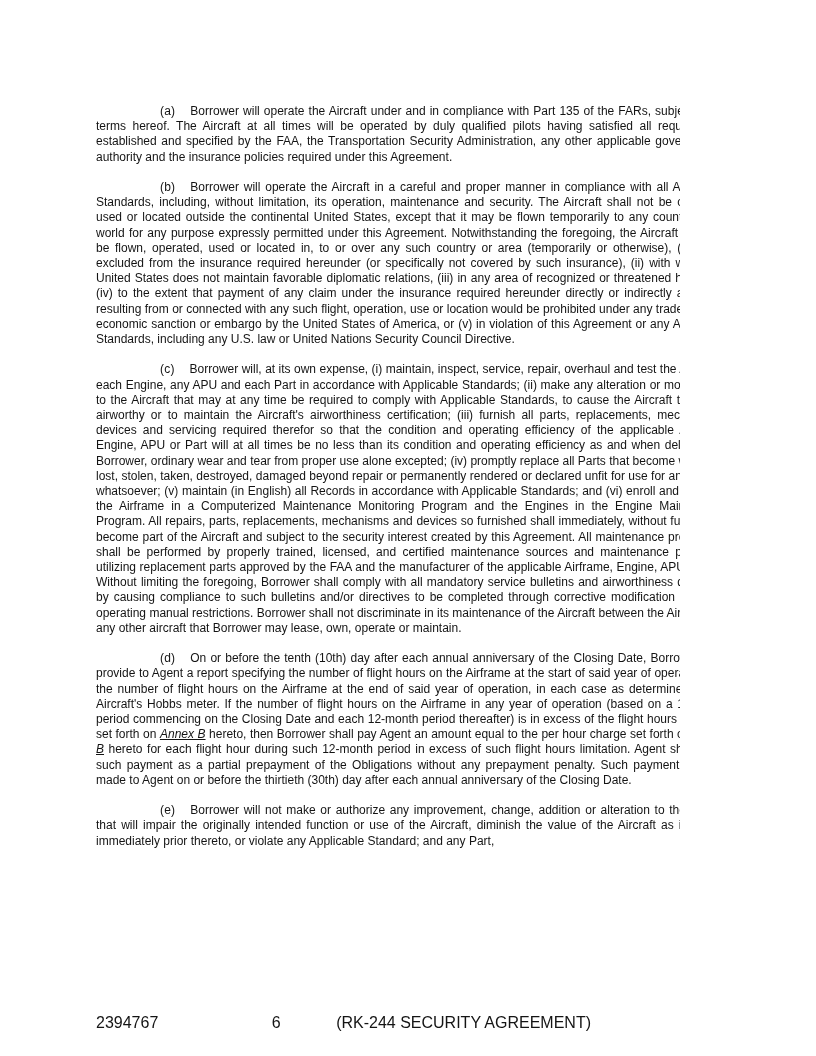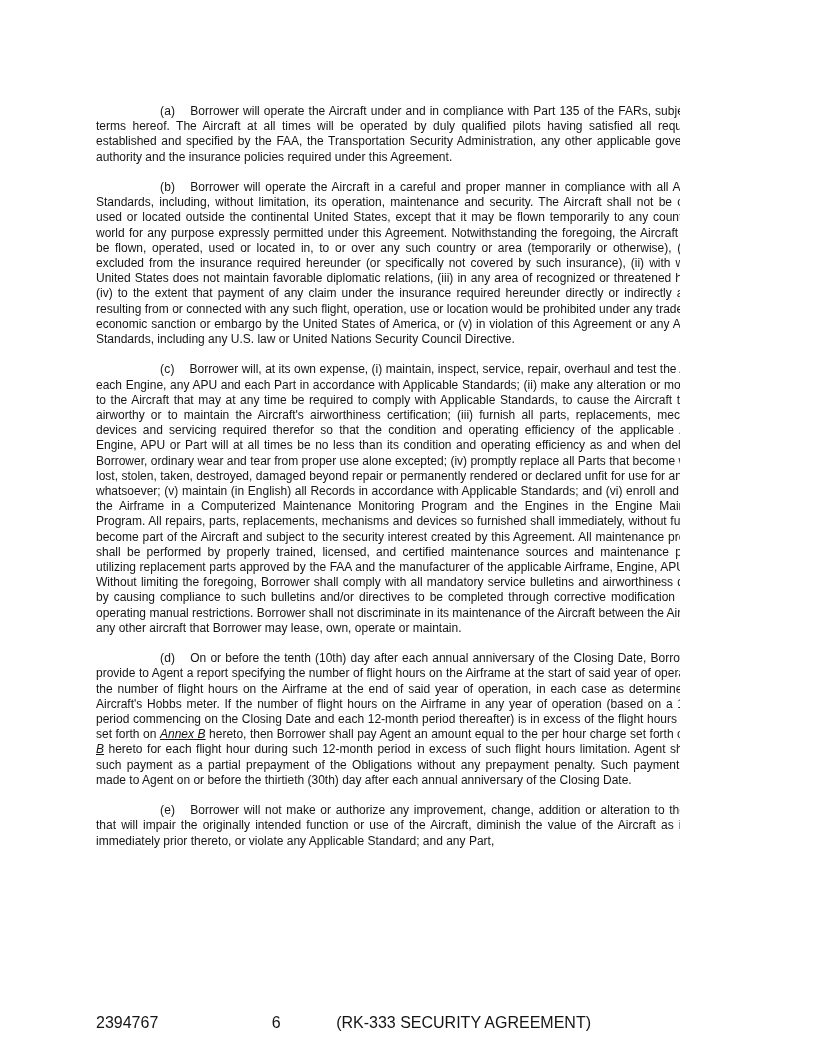--- a/index.html
+++ b/index.html
@@ -67,16 +67,16 @@
   <p class="para"><span class="para-label">(a)</span><span class="label-gap"></span><span>Borrower will operate the Aircraft under and in compliance with Part 135 of the FARs, subject to the terms hereof. The Aircraft at all times will be operated by duly qualified pilots having satisfied all requirements established and specified by the FAA, the Transportation Security Administration, any other applicable governmental authority and the insurance policies required under this Agreement.</span></p>
       <p class="para"><span class="para-label">(b)</span><span class="label-gap"></span><span>Borrower will operate the Aircraft in a careful and proper manner in compliance with all Applicable Standards, including, without limitation, its operation, maintenance and security. The Aircraft shall not be operated, used or located outside the continental United States, except that it may be flown temporarily to any country in the world for any purpose expressly permitted under this Agreement. Notwithstanding the foregoing, the Aircraft shall not be flown, operated, used or located in, to or over any such country or area (temporarily or otherwise), (i) that is excluded from the insurance required hereunder (or specifically not covered by such insurance), (ii) with which the United States does not maintain favorable diplomatic relations, (iii) in any area of recognized or threatened hostilities, (iv) to the extent that payment of any claim under the insurance required hereunder directly or indirectly arising or resulting from or connected with any such flight, operation, use or location would be prohibited under any trade or other economic sanction or embargo by the United States of America, or (v) in violation of this Agreement or any Applicable Standards, including any U.S. law or United Nations Security Council Directive.</span></p>
       <p class="para"><span class="para-label">(c)</span><span class="label-gap"></span><span>Borrower will, at its own expense, (i) maintain, inspect, service, repair, overhaul and test the Airframe, each Engine, any APU and each Part in accordance with Applicable Standards; (ii) make any alteration or modification to the Aircraft that may at any time be required to comply with Applicable Standards, to cause the Aircraft to remain airworthy or to maintain the Aircraft's airworthiness certification; (iii) furnish all parts, replacements, mechanisms, devices and servicing required therefor so that the condition and operating efficiency of the applicable Airframe, Engine, APU or Part will at all times be no less than its condition and operating efficiency as and when delivered to Borrower, ordinary wear and tear from proper use alone excepted; (iv) promptly replace all Parts that become worn out, lost, stolen, taken, destroyed, damaged beyond repair or permanently rendered or declared unfit for use for any reason whatsoever; (v) maintain (in English) all Records in accordance with Applicable Standards; and (vi) enroll and maintain the Airframe in a Computerized Maintenance Monitoring Program and the Engines in the Engine Maintenance Program. All repairs, parts, replacements, mechanisms and devices so furnished shall immediately, without further act, become part of the Aircraft and subject to the security interest created by this Agreement. All maintenance procedures shall be performed by properly trained, licensed, and certified maintenance sources and maintenance personnel utilizing replacement parts approved by the FAA and the manufacturer of the applicable Airframe, Engine, APU or Part. Without limiting the foregoing, Borrower shall comply with all mandatory service bulletins and airworthiness directives by causing compliance to such bulletins and/or directives to be completed through corrective modification in lieu of operating manual restrictions. Borrower shall not discriminate in its maintenance of the Aircraft between the Aircraft and any other aircraft that Borrower may lease, own, operate or maintain.</span></p>
       <p class="para"><span class="para-label">(d)</span><span class="label-gap"></span><span>On or before the tenth (10th) day after each annual anniversary of the Closing Date, Borrower shall provide to Agent a report specifying the number of flight hours on the Airframe at the start of said year of operation and the number of flight hours on the Airframe at the end of said year of operation, in each case as determined by the Aircraft's Hobbs meter. If the number of flight hours on the Airframe in any year of operation (based on a 12-month period commencing on the Closing Date and each 12-month period thereafter) is in excess of the flight hours limitation set forth on </span><span class="u">Annex B</span><span> hereto, then Borrower shall pay Agent an amount equal to the per hour charge set forth on </span><span class="u">Annex B</span><span> hereto for each flight hour during such 12-month period in excess of such flight hours limitation. Agent shall apply such payment as a partial prepayment of the Obligations without any prepayment penalty. Such payment shall be made to Agent on or before the thirtieth (30th) day after each annual anniversary of the Closing Date.</span></p>
       <p class="para"><span class="para-label">(e)</span><span class="label-gap"></span><span>Borrower will not make or authorize any improvement, change, addition or alteration to the Aircraft that will impair the originally intended function or use of the Aircraft, diminish the value of the Aircraft as it existed immediately prior thereto, or violate any Applicable Standard; and any Part,</span></p>
     </div>
 
   <div class="footer">
     <span class="left">2394767</span>
     <span class="mid">6</span>
-    <span class="right">(RK-333 SECURITY AGREEMENT)</span>
+    <span class="right">(RK-244 SECURITY AGREEMENT)</span>
   </div>
 
 </div>
 
 </body></html>

